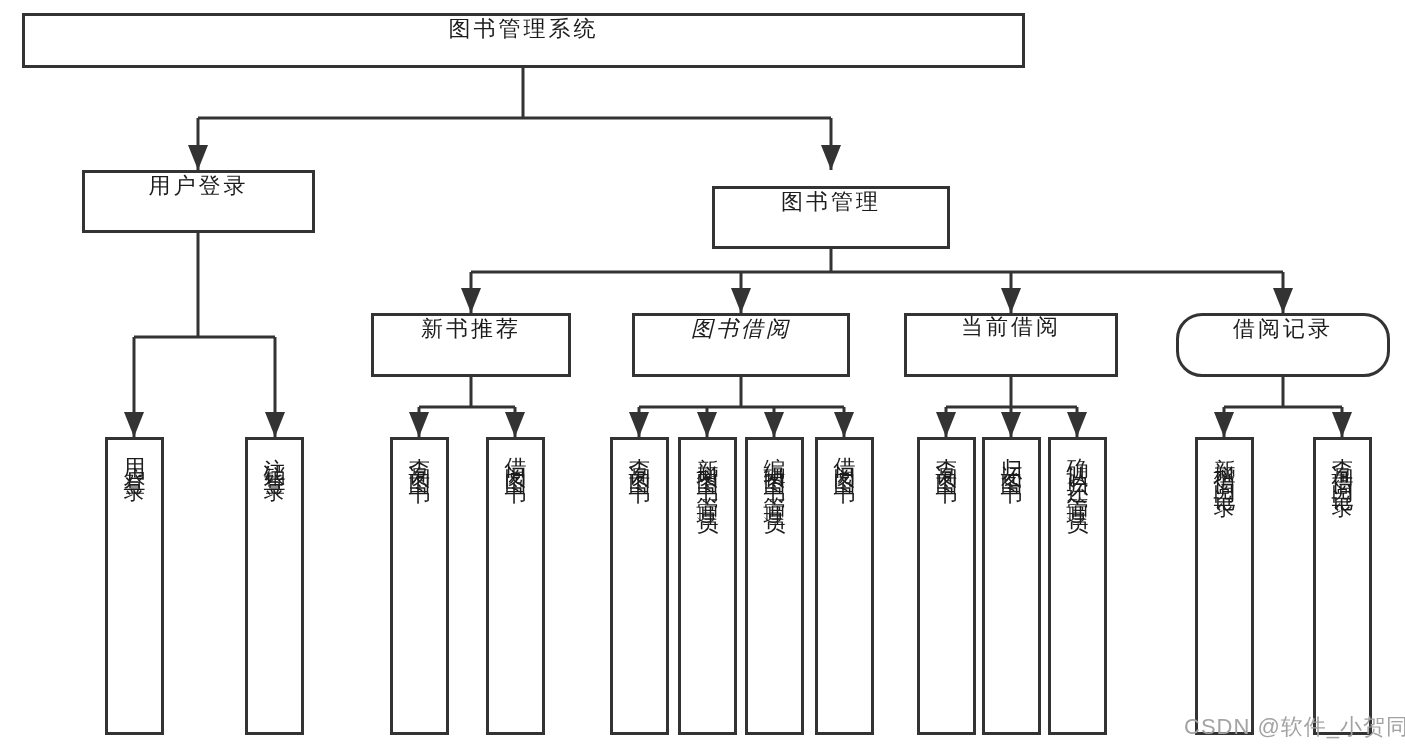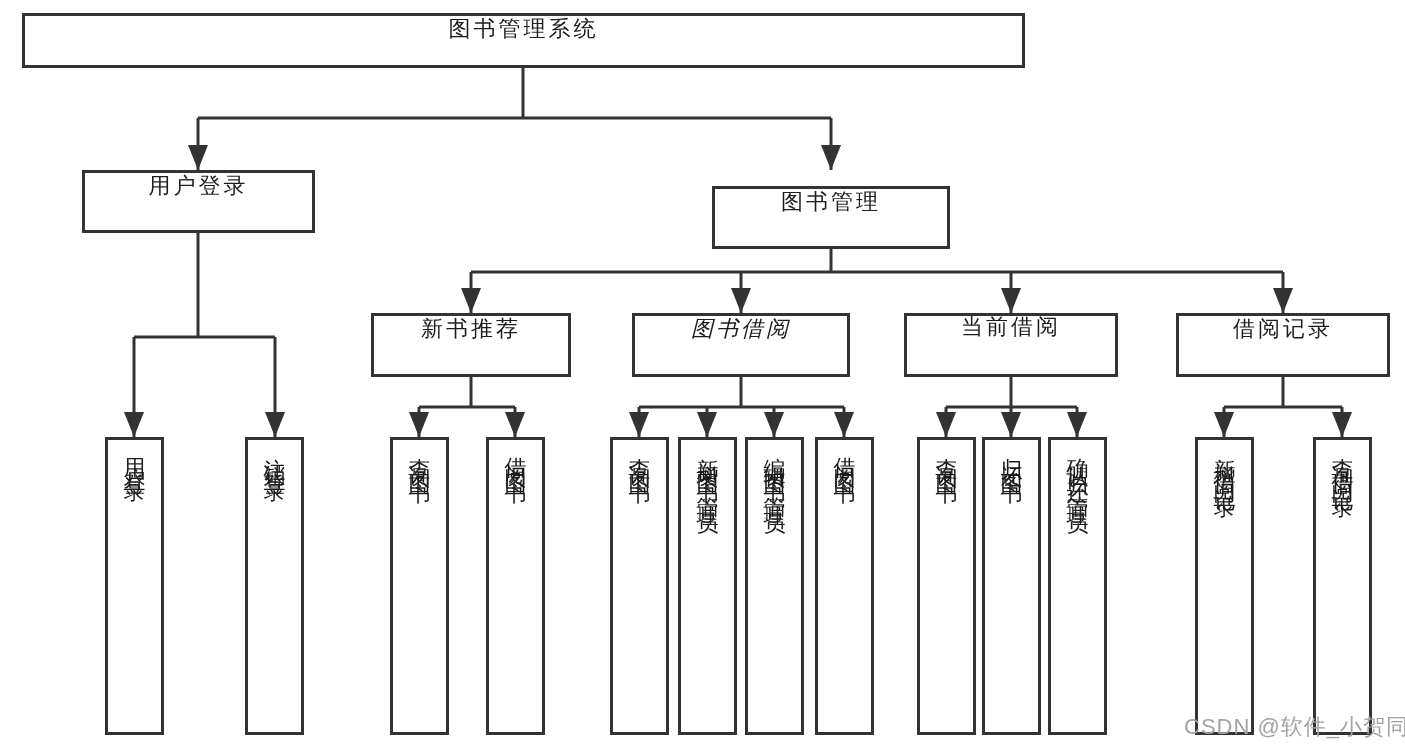--- a/index.html
+++ b/index.html
@@ -96,21 +96,21 @@
 
   <div class="node" style="left:363px;top:313px;width:200px;height:64px;margin-left:8px;">
     <span class="lbl">新书推荐</span>
   </div>
   <div class="node" style="left:632px;top:313px;width:218px;height:64px;font-style:italic;">
     <span class="lbl">图书借阅</span>
   </div>
   <div class="node" style="left:904px;top:313px;width:214px;height:64px;font-family:Liberation Mono, monospace;">
     <span class="lbl">当前借阅</span>
   </div>
-  <div class="node" style="left:1176px;top:313px;width:214px;height:64px;">
+  <div class="node" style="left:1176px;top:313px;width:214px;height:64px;border-radius:26px;">
     <span class="lbl">借阅记录</span>
   </div>
 
   <div class="node v" style="left:105px;top:437px;width:59px;height:298px;">
     <span class="lbl">用户登录</span>
   </div>
   <div class="node v" style="left:245px;top:437px;width:59px;height:298px;">
     <span class="lbl">注销登录</span>
   </div>
   <div class="node v" style="left:390px;top:437px;width:59px;height:298px;">

